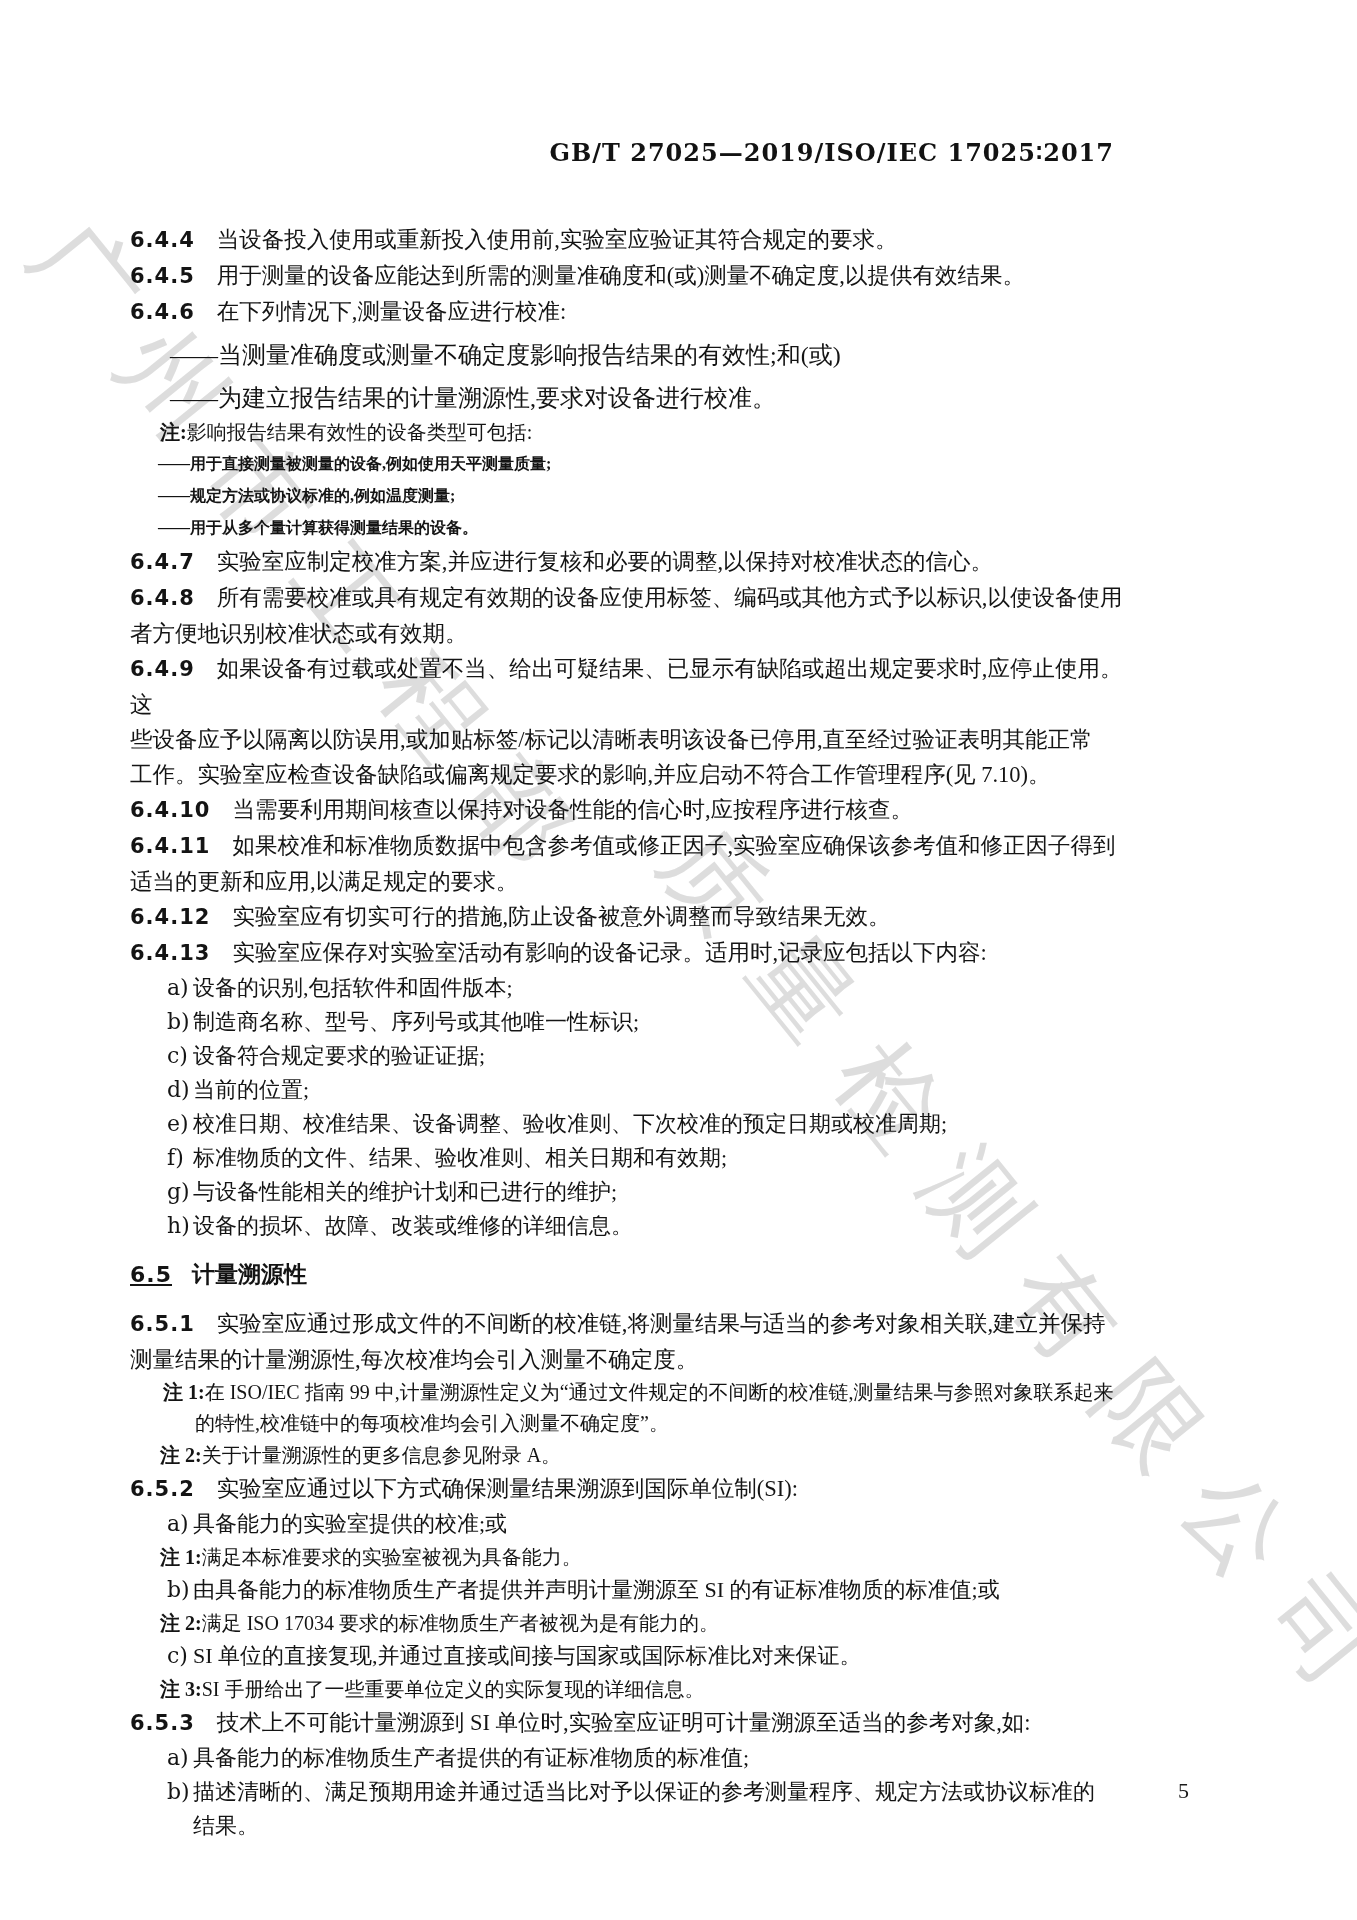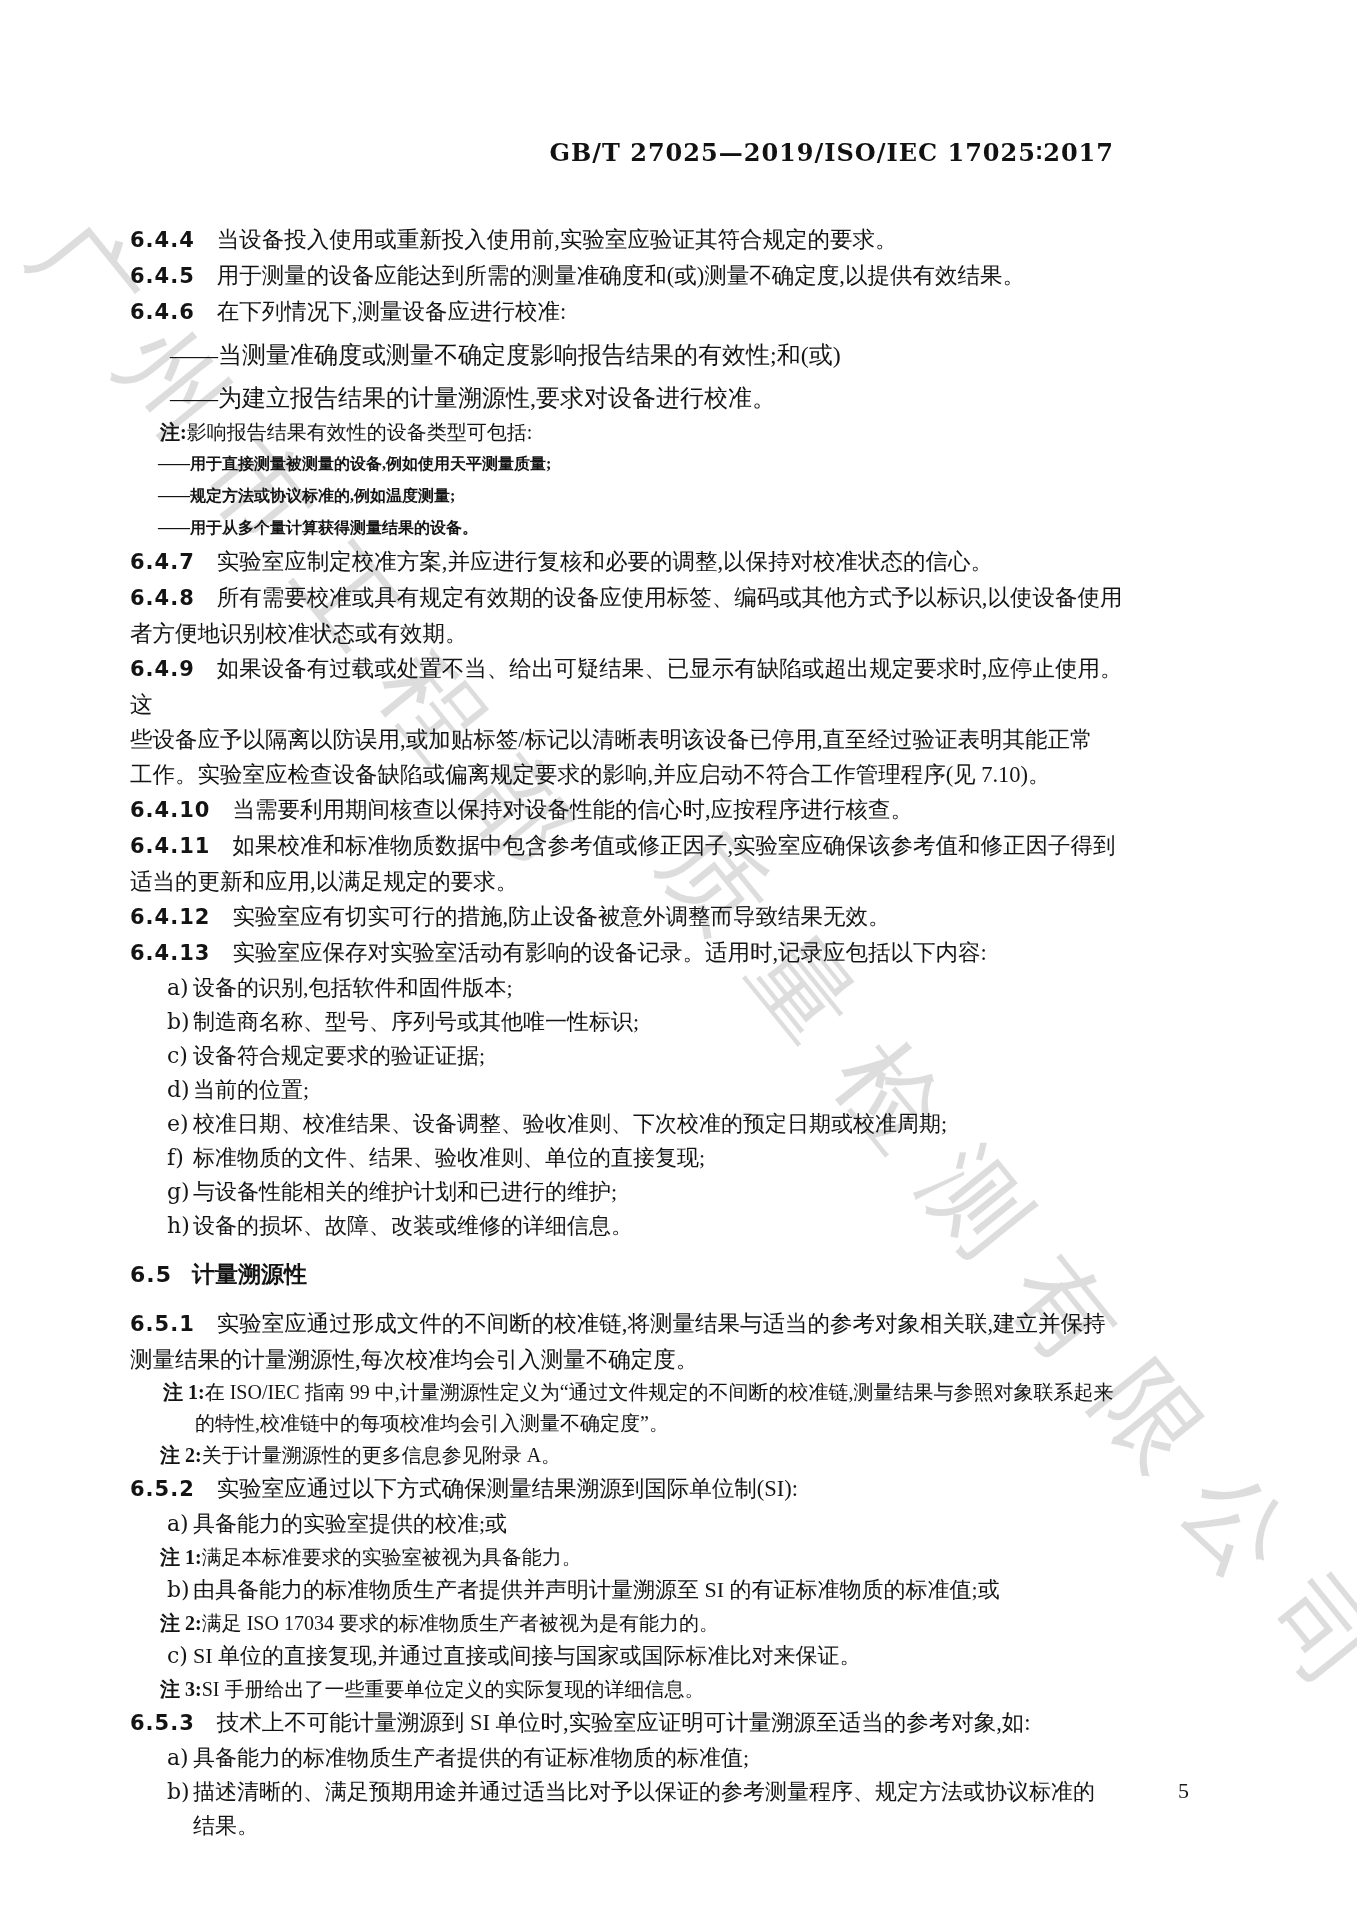--- a/index.html
+++ b/index.html
@@ -32,21 +32,21 @@
   .t-clause,.t-cont{font-size:22.5px;line-height:35px;}
   .t-dash{font-size:24px;line-height:35px;padding-left:40px;margin-top:8px;}
   .t-note{font-size:20px;line-height:32px;padding-left:30px;}
   .t-ndash{font-size:16px;line-height:32px;padding-left:28px;font-weight:600;}
   .t-notehang{font-size:20px;line-height:31px;padding-left:65px;text-indent:-32px;}
   .t-notecont{font-size:20px;line-height:31px;padding-left:65px;}
   .t-note .lbl,.t-notehang .lbl{font-weight:700;}
   .t-li,.t-licont{font-size:22px;line-height:34px;padding-left:63px;}
   .t-li .lbl{position:absolute;left:37px;font-family:"DejaVu Serif","Liberation Serif",serif;}
   .t-heading{font-size:23px;line-height:35px;margin:14px 0 14px 0;font-weight:700;}
-  .t-heading .num{font-size:22px;margin-right:20px;}
+  .t-heading .num{font-size:22px;margin-right:20px;text-decoration:underline;}
   
   .page-number{
     position:absolute;top:1778px;right:168px;
     font-size:22px;color:#1a1a1a;
   }
   
   .wm{
     position:absolute;
     font-family:"Liberation Serif","DejaVu Serif",serif;
     font-size:100px;letter-spacing:38px;white-space:nowrap;
@@ -87,21 +87,21 @@
       <div class="t-clause"><span class="num">6.4.10</span><span>当需要利用期间核查以保持对设备性能的信心时,应按程序进行核查。</span></div>
       <div class="t-clause"><span class="num">6.4.11</span><span>如果校准和标准物质数据中包含参考值或修正因子,实验室应确保该参考值和修正因子得到</span></div>
       <div class="t-cont"><span>适当的更新和应用,以满足规定的要求。</span></div>
       <div class="t-clause"><span class="num">6.4.12</span><span>实验室应有切实可行的措施,防止设备被意外调整而导致结果无效。</span></div>
       <div class="t-clause"><span class="num">6.4.13</span><span>实验室应保存对实验室活动有影响的设备记录。适用时,记录应包括以下内容:</span></div>
       <div class="t-li"><span class="lbl">a)</span><span>设备的识别,包括软件和固件版本;</span></div>
       <div class="t-li"><span class="lbl">b)</span><span>制造商名称、型号、序列号或其他唯一性标识;</span></div>
       <div class="t-li"><span class="lbl">c)</span><span>设备符合规定要求的验证证据;</span></div>
       <div class="t-li"><span class="lbl">d)</span><span>当前的位置;</span></div>
       <div class="t-li"><span class="lbl">e)</span><span>校准日期、校准结果、设备调整、验收准则、下次校准的预定日期或校准周期;</span></div>
-      <div class="t-li"><span class="lbl">f)</span><span>标准物质的文件、结果、验收准则、单位的直接复现;</span></div>
+      <div class="t-li"><span class="lbl">f)</span><span>标准物质的文件、结果、验收准则、相关日期和有效期;</span></div>
       <div class="t-li"><span class="lbl">g)</span><span>与设备性能相关的维护计划和已进行的维护;</span></div>
       <div class="t-li"><span class="lbl">h)</span><span>设备的损坏、故障、改装或维修的详细信息。</span></div>
       <div class="t-heading"><span class="num">6.5</span><span>计量溯源性</span></div>
       <div class="t-clause"><span class="num">6.5.1</span><span>实验室应通过形成文件的不间断的校准链,将测量结果与适当的参考对象相关联,建立并保持</span></div>
       <div class="t-cont"><span>测量结果的计量溯源性,每次校准均会引入测量不确定度。</span></div>
       <div class="t-notehang"><span class="lbl">注 1:</span><span>在 ISO/IEC 指南 99 中,计量溯源性定义为“通过文件规定的不间断的校准链,测量结果与参照对象联系起来</span></div>
       <div class="t-notecont"><span>的特性,校准链中的每项校准均会引入测量不确定度”。</span></div>
       <div class="t-note"><span class="lbl">注 2:</span><span>关于计量溯源性的更多信息参见附录 A。</span></div>
       <div class="t-clause"><span class="num">6.5.2</span><span>实验室应通过以下方式确保测量结果溯源到国际单位制(SI):</span></div>
       <div class="t-li"><span class="lbl">a)</span><span>具备能力的实验室提供的校准;或</span></div>

